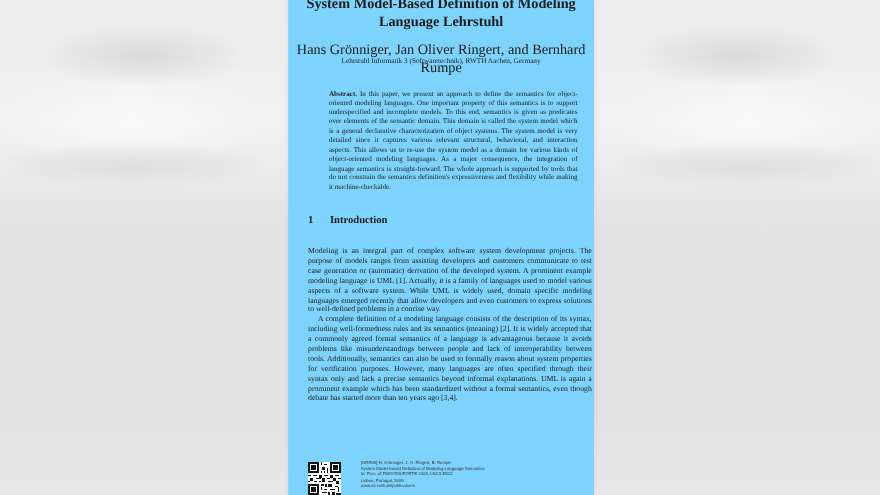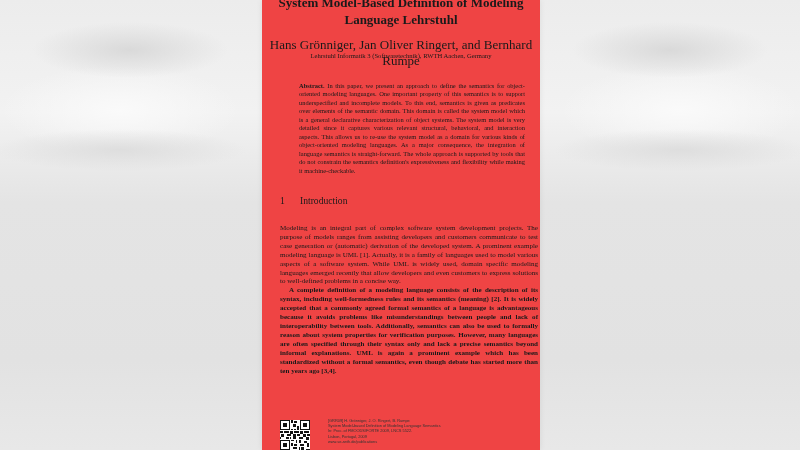--- a/index.html
+++ b/index.html
@@ -14,50 +14,50 @@
       radial-gradient(ellipse 140px 40px at 130px 50px, rgba(215,215,215,0.9), rgba(230,230,230,0) 70%),
       radial-gradient(ellipse 180px 30px at 120px 150px, rgba(220,220,220,0.9), rgba(230,230,230,0) 70%),
       radial-gradient(ellipse 160px 60px at 120px 110px, rgba(250,250,250,1), rgba(230,230,230,0) 75%),
       radial-gradient(ellipse 140px 40px at 670px 50px, rgba(215,215,215,0.9), rgba(230,230,230,0) 70%),
       radial-gradient(ellipse 180px 30px at 680px 150px, rgba(220,220,220,0.9), rgba(230,230,230,0) 70%),
       radial-gradient(ellipse 160px 60px at 680px 110px, rgba(250,250,250,1), rgba(230,230,230,0) 75%),
       linear-gradient(180deg, #ececec 0%, #f2f2f2 25%, #e4e4e4 45%, #e2e2e2 80%, #e8e8e8 100%);
   }
   .page {
     position:absolute; left:262px; top:0; width:278px; height:450px;
-    background:#ef4444; color:#1a1a1a;
+    background:#7dd3fc; color:#1a1a1a;
     box-shadow: 0 0 6px rgba(0,0,0,0.08);
   }
   .title {
     position:absolute; left:0; right:0; top:-6px;
     text-align:center; font-weight:bold; font-size:13px; line-height:17px;
   }
   .authors {
     position:absolute; left:0; right:0; top:37px;
     text-align:center; font-size:13px;
   }
   .affil {
     position:absolute; left:0; right:0; top:52px;
     text-align:center; font-size:6.6px;
   }
   .abstract {
     position:absolute; left:37px; width:226px; top:82px;
     font-size:6.45px; line-height:8.45px; text-align:justify;
   }
   .abstract b { font-weight:bold; }
   .section-head {
-    position:absolute; left:18px; top:195px; font-size:9.6px; font-weight:normal;
+    position:absolute; left:18px; top:195px; font-size:9.6px; font-weight:bold;
   }
   .section-head .num { display:inline-block; width:20px; }
   .body {
     position:absolute; left:18px; width:258px; top:224px;
     font-size:7.05px; line-height:8.9px; text-align:justify;
   }
   .body p { margin:0; text-indent:0; }
-  .body p + p { text-indent:9px;font-weight:bold; }
+  .body p + p { text-indent:9px; }
   .footer {
     position:absolute; left:18px; top:418px; width:250px; height:32px;
   }
   .qr {
     position:absolute; left:0; top:2px; width:30px; height:30px;
   }
   .cite {
     position:absolute; left:48px; top:0; font-family:"Liberation Sans", sans-serif;
     font-size:3.9px; line-height:5.2px; color:#333;
   }

